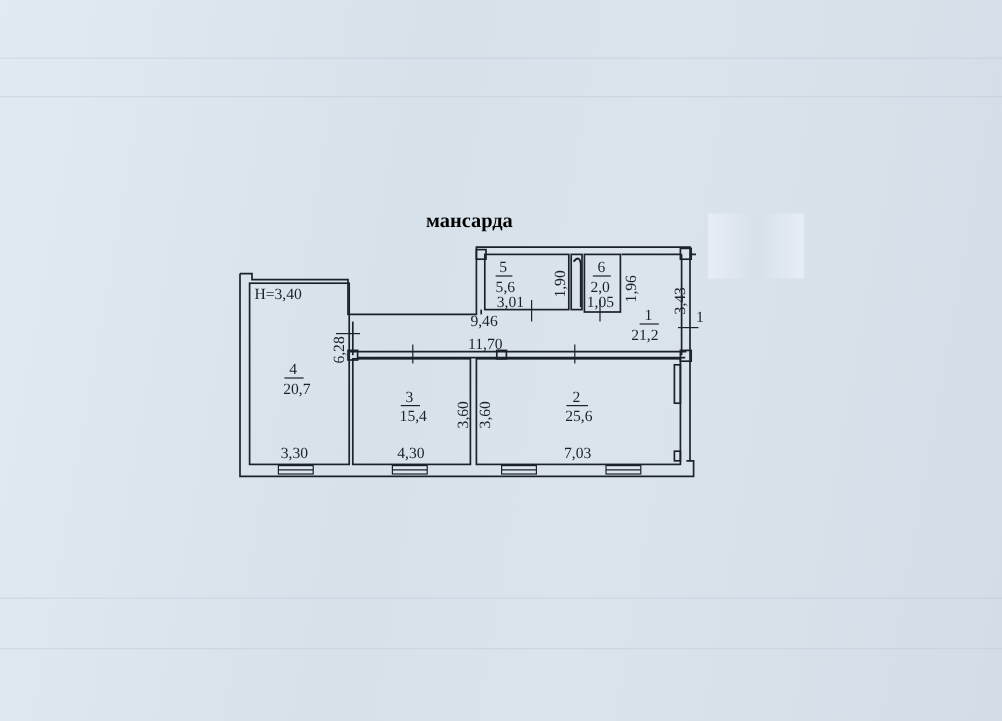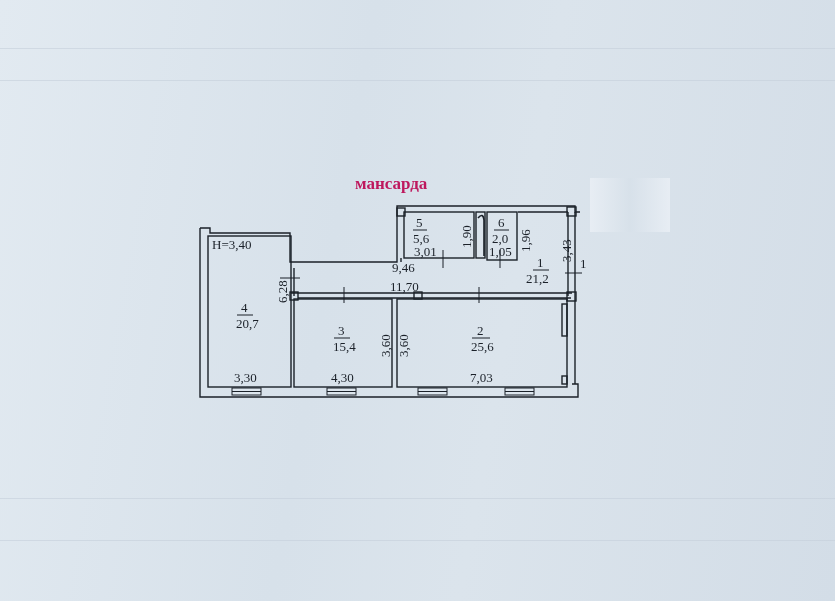--- a/index.html
+++ b/index.html
@@ -3,21 +3,21 @@
 <meta charset="utf-8">
 <style>
   html,body{margin:0;padding:0;}
   body{width:835px;height:601px;overflow:hidden;background:#dde6ee;
        font-family:"Liberation Serif","DejaVu Serif",serif;position:relative;}
   .paper{position:absolute;inset:0;
     background:linear-gradient(100deg,#e2eaf1 0%,#d7e1ea 40%,#dbe4ec 60%,#d3dde7 100%);}
   .ghost{position:absolute;color:#b7c3cf;font-size:14px;opacity:.55;transform:scaleX(-1);white-space:nowrap;}
   .ghost.big{font-size:30px;font-weight:bold;letter-spacing:2px;opacity:.35;}
   .ghost-line{position:absolute;height:1px;background:#c4cfda;opacity:.6;}
-  .title{position:absolute;left:355px;top:174px;font-size:17px;font-weight:bold;color:#be185d;}
+  .title{position:absolute;left:355px;top:174px;font-size:17px;font-weight:bold;color:#000000;}
   svg{position:absolute;left:0;top:0;}
   .lbl{font-family:"Liberation Serif","DejaVu Serif",serif;font-size:13px;fill:#1b2129;}
   .smudge{position:absolute;left:590px;top:178px;width:80px;height:54px;
     background:linear-gradient(90deg,rgba(235,240,246,.8),rgba(214,224,233,.6),rgba(235,240,246,.8));}
 </style>
 </head>
 <body>
 
 <div class="paper"></div>
 

